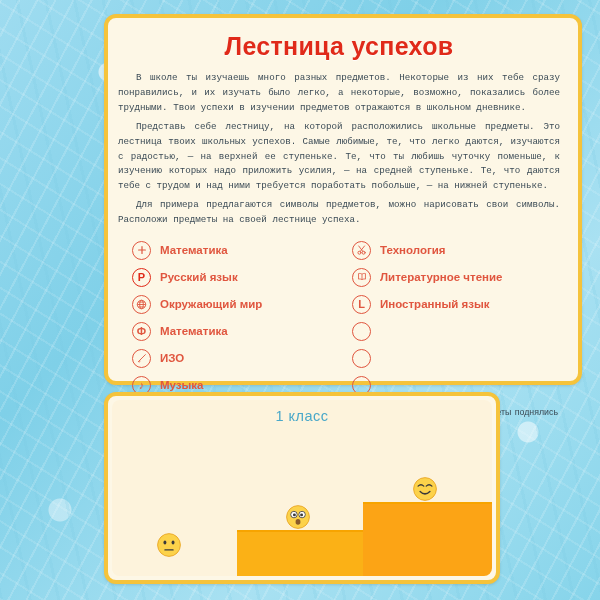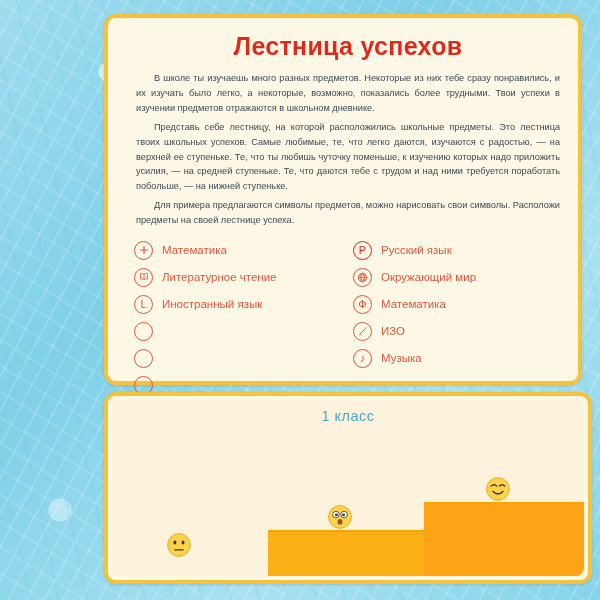--- a/index.html
+++ b/index.html
@@ -46,53 +46,55 @@
     border-radius: 12px;
     box-shadow: 0 1px 3px rgba(0,0,0,0.12);
   }
 
   
   #top-card {
     left: 104px;
     top: 14px;
     width: 478px;
     height: 371px;
-    padding: 10px 14px 8px 24px;
+    padding: 10px 14px 8px 6px;
     background: #fdf7e6;
   }
 
   .title {
     text-align: center;
     color: #e02a19;
     font-size: 25px;
     font-weight: bold;
     letter-spacing: 0.3px;
     margin: 4px 0 10px 0;
     text-shadow: 0 1px 0 rgba(255,255,255,0.8);
   }
 
   .body-text {
     color: #3a4a55;
     font-size: 9.2px;
     line-height: 1.62;
     text-align: justify;
     margin: 0 4px 6px 4px;
+    font-family: Liberation Mono, monospace;
   }
   .body-text p {
     margin: 0 0 4px 0;
     text-indent: 18px;
   }
 
   
   .subjects {
-    margin: 12px 6px 6px 2px;
+    margin: 12px 6px 6px 18px;
     display: grid;
     grid-template-columns: 1fr 1fr;
     column-gap: 14px;
     row-gap: 7px;
+    font-weight: bold;
   }
   .subject {
     display: flex;
     align-items: center;
     gap: 9px;
     height: 20px;
   }
   .sym {
     width: 19px;
     height: 19px;
@@ -123,21 +125,21 @@
     line-height: 1.6;
     text-align: justify;
     margin: 10px 6px 0 6px;
   }
   .closing-text p { margin: 0; text-indent: 18px; }
 
   
   #bottom-card {
     left: 104px;
     top: 392px;
-    width: 488px;
+    width: 396px;
     height: 192px;
     padding: 16px;
     overflow: hidden;
     background: #fdf7e6;
   }
   .stage {
     position: absolute;
     inset: 4px;
     background: #fdf3dc;
     border-radius: 8px;
@@ -198,20 +200,33 @@
       <div class="subject">
         <span class="sym">
           <svg viewBox="0 0 16 16" width="12" height="12">
               <g stroke="#e0563f" stroke-width="1.6" stroke-linecap="round">
                 <line x1="8" y1="3.5" x2="8" y2="12.5"></line>
                 <line x1="3.5" y1="8" x2="12.5" y2="8"></line>
               </g>
             </svg>
         </span>
         <span class="subject-label">Математика</span>
+      </div>
+      <div class="subject">
+        <span class="sym">
+          <svg viewBox="0 0 16 16" width="12" height="12">
+              <g stroke="#e0563f" stroke-width="1.2" fill="none" stroke-linecap="round">
+                <circle cx="4.6" cy="11.6" r="2"></circle>
+                <circle cx="10.2" cy="11.6" r="2"></circle>
+                <line x1="5.6" y1="10" x2="11.4" y2="2.6"></line>
+                <line x1="9.2" y1="10" x2="3.6" y2="2.6"></line>
+              </g>
+            </svg>
+        </span>
+        <span class="subject-label">Технология</span>
       </div>
 
       <div class="subject">
         <span class="sym red-bold">Р</span>
         <span class="subject-label">Русский язык</span>
       </div>
       <div class="subject">
         <span class="sym">
           <svg viewBox="0 0 16 16" width="12" height="12">
               <g stroke="#e0563f" stroke-width="1.1" fill="none" stroke-linejoin="round">

